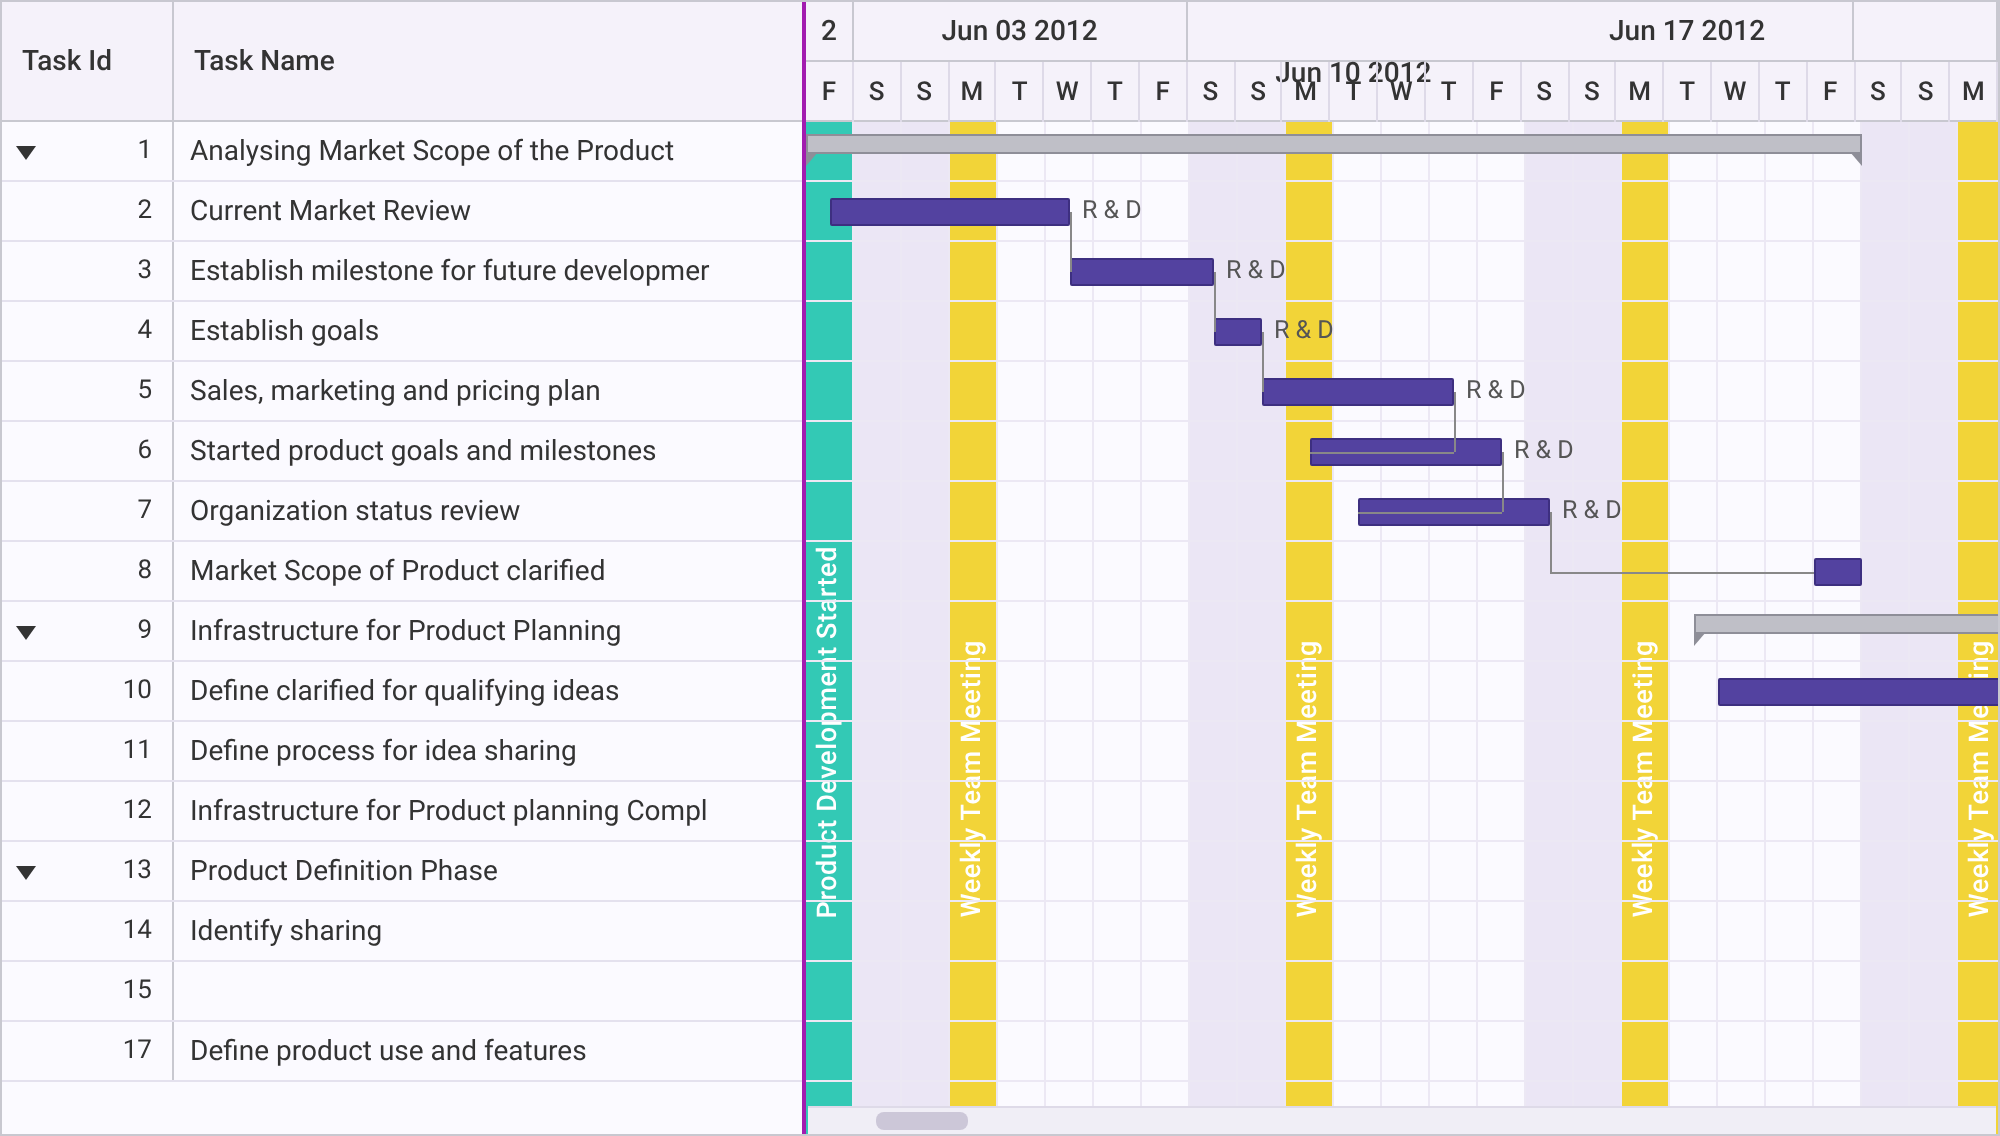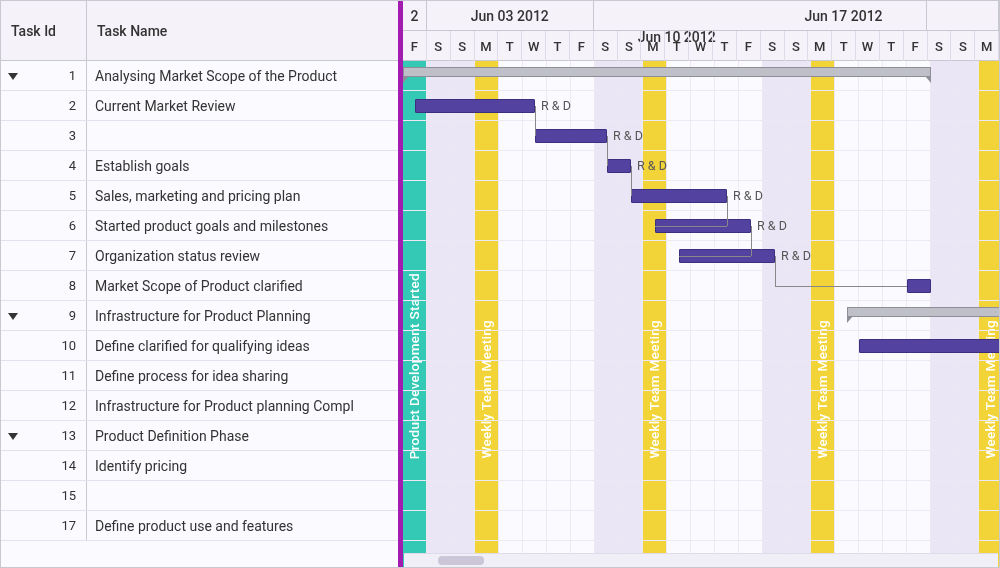--- a/index.html
+++ b/index.html
@@ -17,21 +17,21 @@
     width: 1000px;
     height: 568px;
     border: 1px solid #c8c8d0;
     display: flex;
     position: relative;
   }
   
   .task-panel {
     width: 402px;
     height: 100%;
-    border-right: 5px solid #a21caf;
+    border-right: 2px solid #a21caf;
     display: flex;
     flex-direction: column;
     background: #fbfaff;
   }
   .task-header {
     display: flex;
     height: 60px;
     border-bottom: 1px solid #c8c8d0;
     background: #f5f2fa;
   }
@@ -261,20 +261,21 @@
         <div class="task-row">
           <div class="task-id-cell">
             <span>2</span>
           </div>
           <div class="task-name-cell">Current Market Review</div>
         </div>
         <div class="task-row">
           <div class="task-id-cell">
             <span>3</span>
           </div>
+          <div class="task-name-cell">Establish milestone for future developmer</div>
         </div>
         <div class="task-row">
           <div class="task-id-cell">
             <span>4</span>
           </div>
           <div class="task-name-cell">Establish goals</div>
         </div>
         <div class="task-row">
           <div class="task-id-cell">
             <span>5</span>
@@ -336,21 +337,21 @@
               </svg>
             </span>
             <span>13</span>
           </div>
           <div class="task-name-cell">Product Definition Phase</div>
         </div>
         <div class="task-row">
           <div class="task-id-cell">
             <span>14</span>
           </div>
-          <div class="task-name-cell">Identify pricing</div>
+          <div class="task-name-cell">Identify sharing</div>
         </div>
         <div class="task-row">
           <div class="task-id-cell">
             <span>15</span>
           </div>
         </div>
         <div class="task-row">
           <div class="task-id-cell">
             <span>17</span>
           </div>

